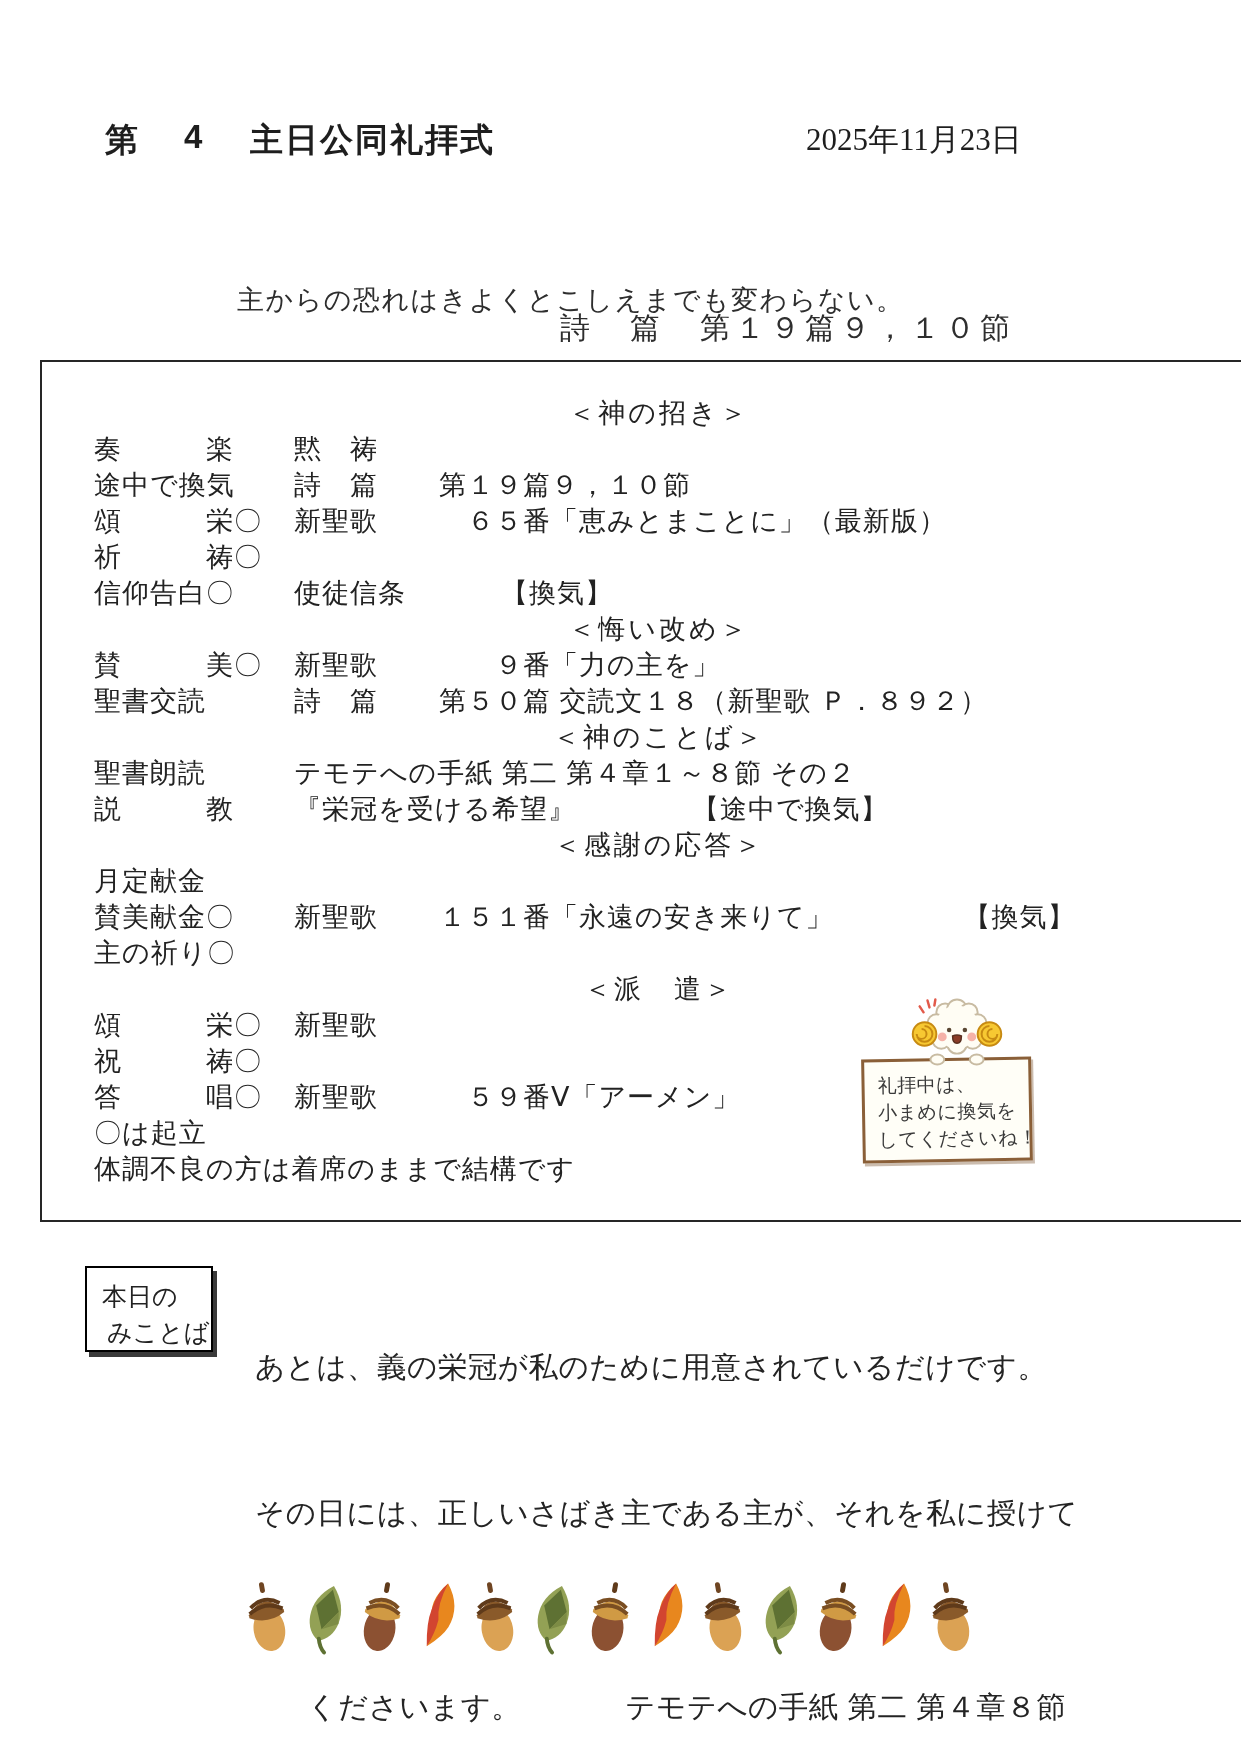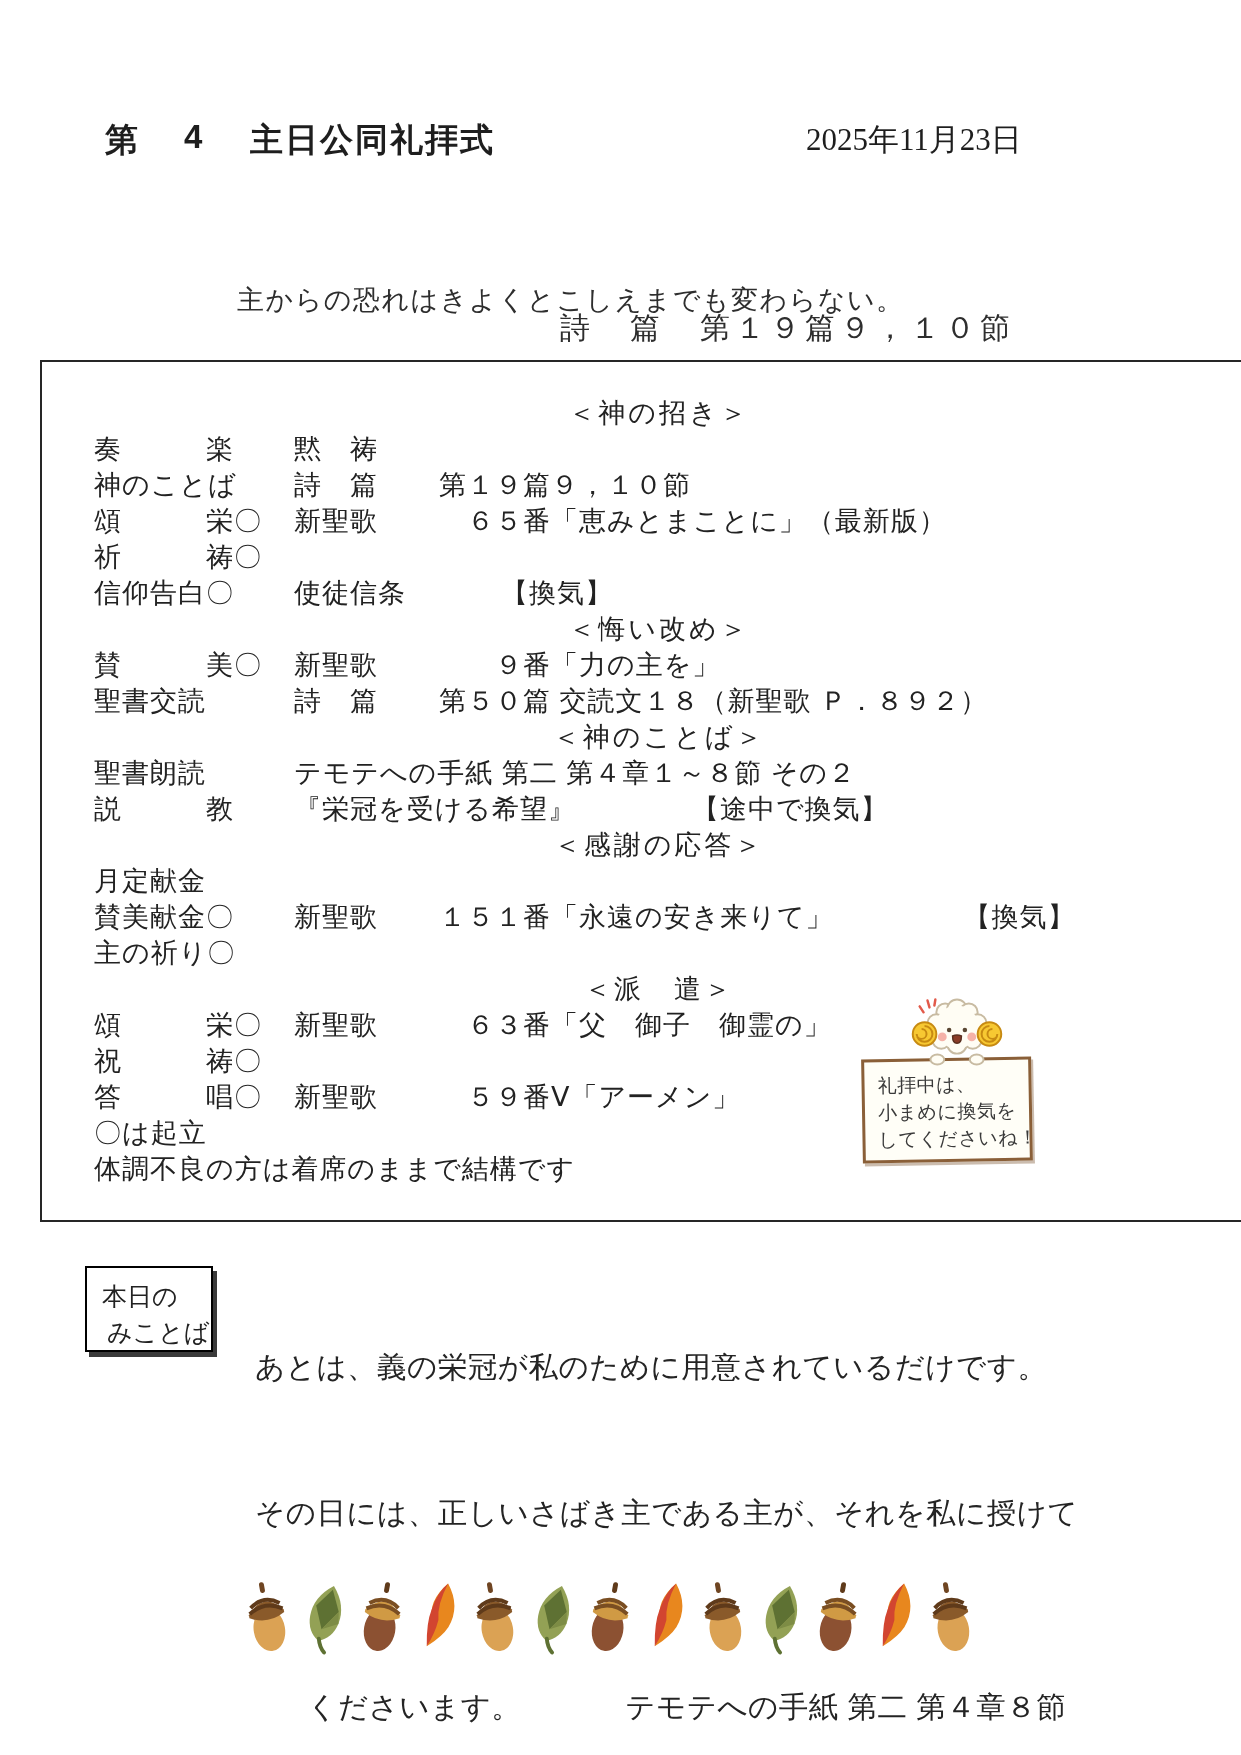--- a/index.html
+++ b/index.html
@@ -150,21 +150,21 @@
   <div class="q-cite">詩　篇　第１９篇９，１０節</div>
 
   <section class="order-box">
     <div class="row hrow"><span>＜神の招き＞</span></div>
     <div class="row">
       <span class="c1">奏　　　楽</span>
       <span class="c2">黙　祷</span>
       <span class="c3"></span>
     </div>
     <div class="row">
-      <span class="c1">神のことば</span>
+      <span class="c1">途中で換気</span>
       <span class="c2">詩　篇</span>
       <span class="c3">第１９篇９，１０節</span>
     </div>
     <div class="row">
       <span class="c1">頌　　　栄〇</span>
       <span class="c2">新聖歌</span>
       <span class="c3">　６５番「恵みとまことに」（最新版）</span>
     </div>
     <div class="row">
       <span class="c1">祈　　　祷〇</span>
@@ -211,21 +211,20 @@
     </div>
     <div class="row">
       <span class="c1">主の祈り〇</span>
       <span class="c2"></span>
       <span class="c3"></span>
     </div>
     <div class="row hrow"><span>＜派　遣＞</span></div>
     <div class="row">
       <span class="c1">頌　　　栄〇</span>
       <span class="c2">新聖歌</span>
-      <span class="c3">　６３番「父　御子　御霊の」</span>
     </div>
     <div class="row">
       <span class="c1">祝　　　祷〇</span>
       <span class="c2"></span>
       <span class="c3"></span>
     </div>
     <div class="row">
       <span class="c1">答　　　唱〇</span>
       <span class="c2">新聖歌</span>
       <span class="c3">　５９番Ⅴ「アーメン」</span>

